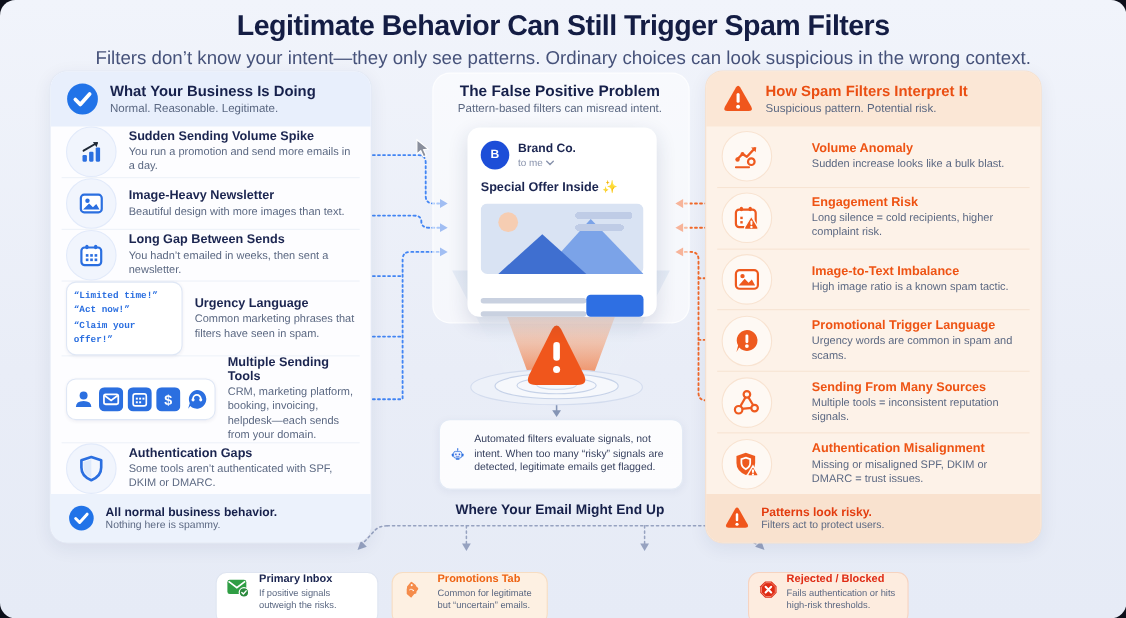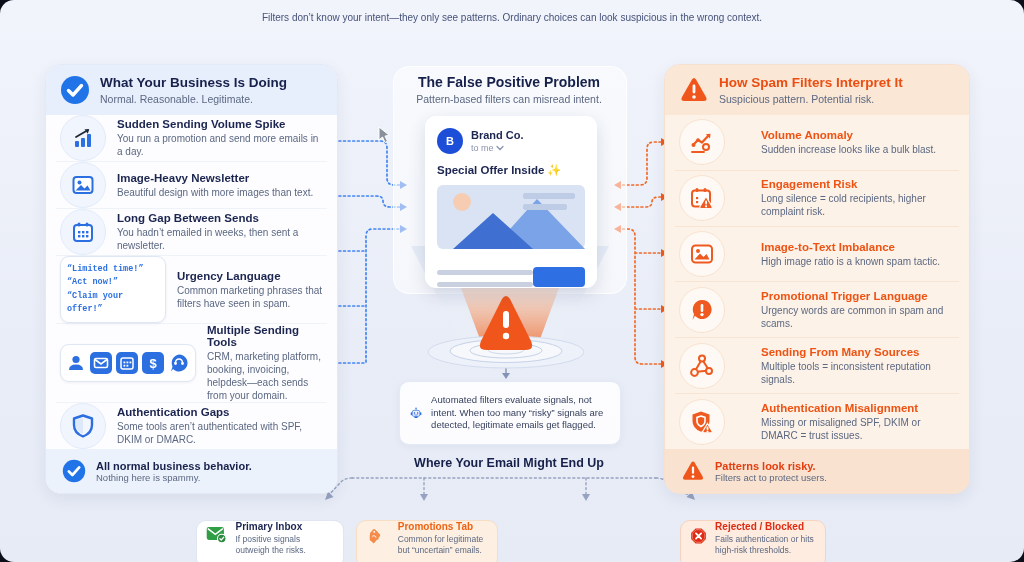--- a/index.html
+++ b/index.html
@@ -1,24 +1,24 @@
 <!DOCTYPE html>
 <html><head>
 <meta charset="utf-8">
 <style>
   html,body{margin:0;padding:0;background:#0c0f1a;}
   .stage{position:relative;width:1024px;height:562px;overflow:hidden;border-radius:14px;
     background:linear-gradient(180deg,#f1f4fb 0%,#e9edf7 60%,#e6ebf6 100%);
     font-family:"Liberation Sans","DejaVu Sans",sans-serif;color:#1e2a5a;}
   .hdr{position:absolute;top:8px;left:0;width:100%;text-align:center;}
   .hdr h1{margin:0;font-size:26px;font-weight:800;color:#141d44;letter-spacing:-.5px;}
-  .hdr p{margin:4px 0 0;font-size:10px;color:#46527a;}
+  .hdr p{margin:4px 0 0;font-size:17px;color:#46527a;}
   .card{position:absolute;border-radius:16px;box-shadow:0 5px 16px rgba(25,40,90,.07);}
   .card.left{left:45px;top:64px;width:291px;height:428px;background:#fdfdff;border:1px solid #e3e9f5;}
-  .card.right{left:664px;top:64px;width:304px;height:428px;background:#fdf2e8;border:1px solid #f6e1cf;}
+  .card.right{left:641px;top:64px;width:304px;height:428px;background:#fdf2e8;border:1px solid #f6e1cf;}
   .bandTop{display:flex;align-items:center;gap:10px;height:50px;padding:0 14px;border-radius:15px 15px 0 0;box-sizing:border-box;}
   .left .bandTop{background:#e8effc;}
   .right .bandTop{background:#fbe7d6;}
   .bandTop .t{font-size:13.5px;font-weight:800;line-height:1.2;}
   .left .bandTop .t{color:#17214c;}
   .right .bandTop .t{color:#ea4e12;}
   .bandTop .s{font-size:10.5px;color:#5b6882;margin-top:1px;}
   .items{display:flex;flex-direction:column;height:334px;padding:0 10px;box-sizing:border-box;}
   .item{flex:1;display:flex;align-items:center;gap:11px;padding:0 4px;}
   .item.tall{flex:1.15;}
@@ -135,20 +135,21 @@
         <path d="M695 500 L686.5 497 L692 491.5 Z"></path>
     </g>
 
     <g stroke="#8494b5" stroke-width="1.4" fill="none">
       <path d="M506 356 V374"></path>
     </g>
     <path d="M502 373 L510 373 L506 379 Z" fill="#8494b5"></path>
   </svg>
 
   <div class="hdr">
+    <h1>Legitimate Behavior Can Still Trigger Spam Filters</h1>
     <p>Filters don’t know your intent—they only see patterns. Ordinary choices can look suspicious in the wrong context.</p>
   </div>
 
   <section class="card left">
     <div class="bandTop">
       <svg width="30" height="30" viewBox="0 0 30 30">
         <circle cx="15" cy="15" r="14" fill="#2173e8"></circle>
         <path d="M8.5 15.5 L13 20 L21.5 10.5" stroke="#fff" stroke-width="3.4" fill="none" stroke-linecap="round" stroke-linejoin="round"></path>
       </svg>
       <div>

